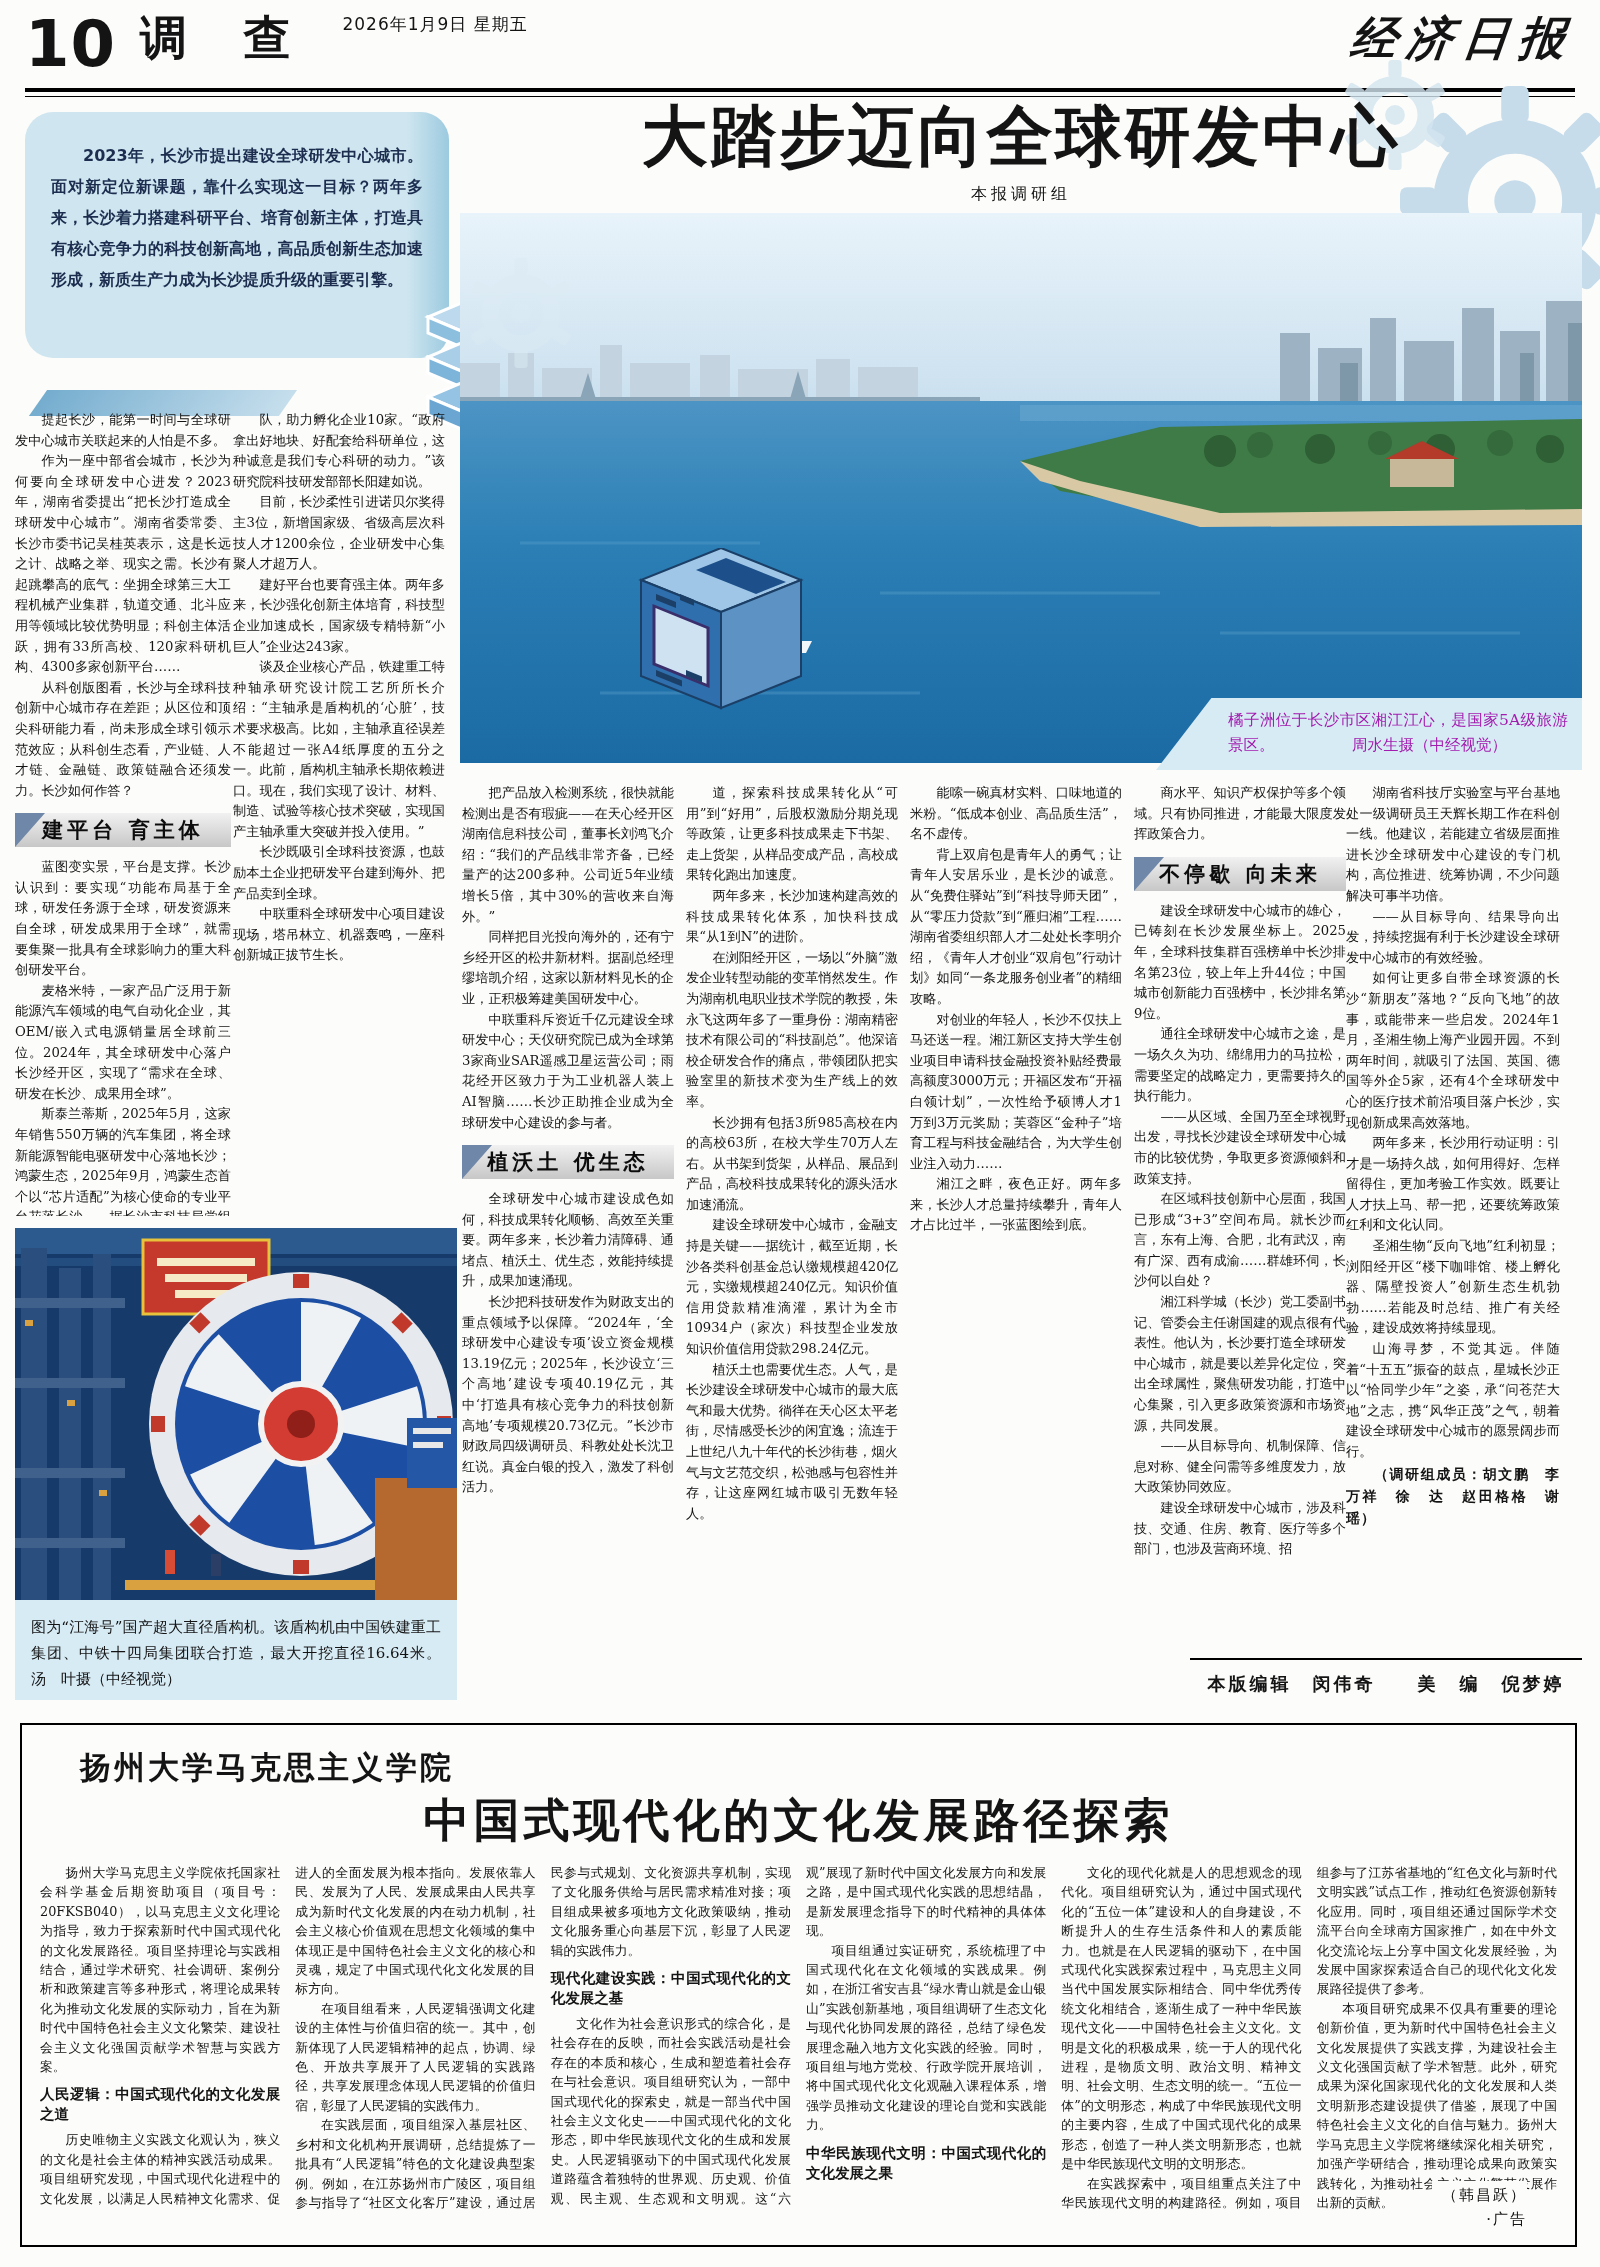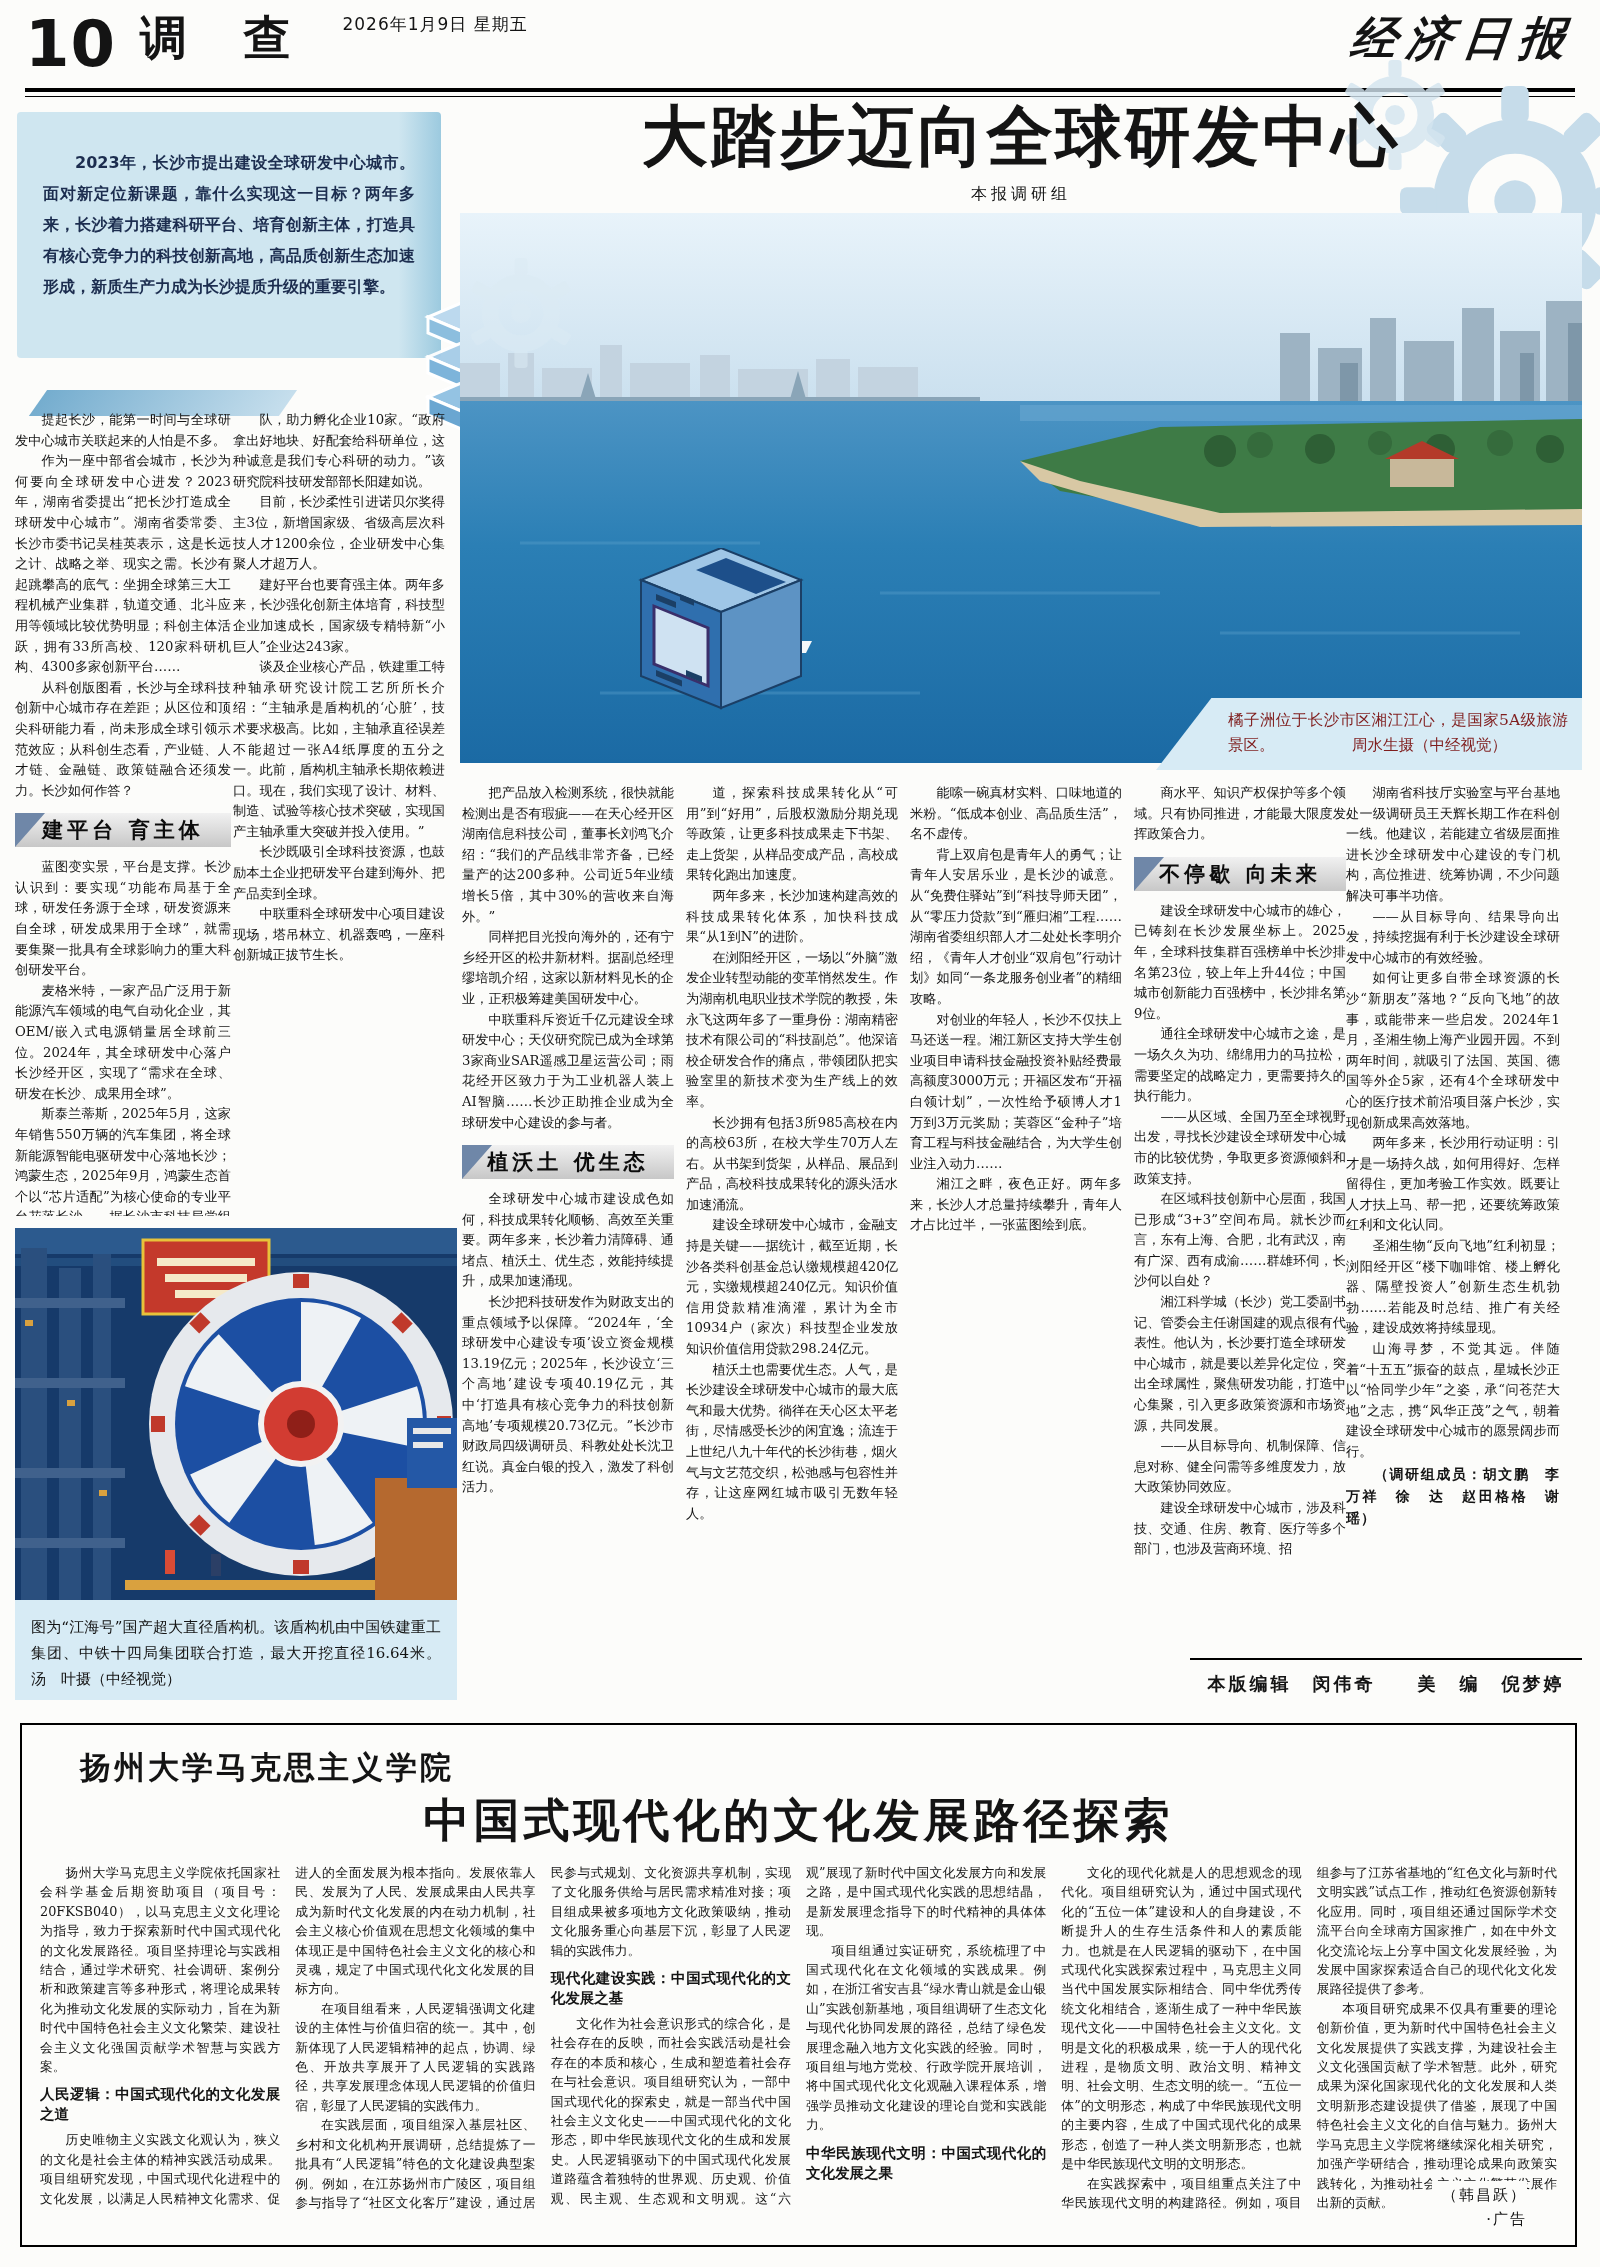--- a/index.html
+++ b/index.html
@@ -6,35 +6,35 @@
   #page{position:relative;width:1600px;height:2267px;background:#fcfcfa;margin:0 auto;overflow:hidden;
         font-family:"DejaVu Serif",serif;color:#141414;}
   
   #masthead{position:absolute;left:25px;top:12px;right:25px;height:70px;display:flex;align-items:flex-start;}
   .mh-num{font:900 64px/64px "DejaVu Sans",sans-serif;letter-spacing:1px;}
   .mh-section{font:900 47px/52px "DejaVu Sans",sans-serif;letter-spacing:20px;margin-left:24px;}
   .mh-date{font:400 17px/24px "DejaVu Sans",sans-serif;margin-left:32px;margin-bottom:2px;letter-spacing:1px;}
   .mh-paper{margin-left:auto;font:700 46px/52px "DejaVu Serif",serif;font-style:italic;letter-spacing:10px;transform:skewX(-6deg);}
   #mh-rule{position:absolute;left:25px;right:25px;top:88px;height:4px;border-top:4px solid #000;border-bottom:1px solid #000;}
   
-  #intro-box{position:absolute;left:17px;top:112px;width:424px;height:246px;border-radius:4px;
+  #intro-box{position:absolute;left:25px;top:112px;width:424px;height:246px;border-radius:28px;
      background:linear-gradient(90deg,#cfe6f0 0%,#cfe6f0 90%,#9ccadf 100%);
-     padding:35px 26px 10px 26px;box-sizing:border-box;}
+     padding:28px 26px 10px 26px;box-sizing:border-box;}
   #intro-box p{margin:0;text-indent:2em;font:700 16px/31px "DejaVu Sans",sans-serif;color:#1c2d4f;text-align:justify;}
   #intro-ribbon{position:absolute;left:38px;top:390px;width:250px;height:26px;
      background:linear-gradient(90deg,#5d9fc7,#bcd9ea);transform:skewX(-35deg);opacity:.85;}
   #main-headline{position:absolute;left:460px;top:98px;width:1122px;text-align:center;
      font:900 66px/78px "DejaVu Sans",sans-serif;letter-spacing:3px;}
   #main-byline{position:absolute;left:460px;top:182px;width:1122px;text-align:center;
      font:400 16px/24px "DejaVu Serif",serif;letter-spacing:4px;}
   
   #river-photo{position:absolute;left:460px;top:213px;width:1122px;height:550px;overflow:hidden;}
   #photo-caption{position:absolute;left:1156px;top:698px;width:426px;height:72px;background:#d7ebf5;
      clip-path:polygon(13% 0,100% 0,100% 100%,0 100%);padding:10px 14px 0 72px;box-sizing:border-box;}
-  #photo-caption p{margin:0;font:400 15.5px/25px "DejaVu Serif",serif;text-align:justify;color:#7f1d1d;}
+  #photo-caption p{margin:0;font:400 15.5px/25px "DejaVu Serif",serif;text-align:justify;color:#a21caf;}
   
   .gear{position:absolute;}
   #layer-stack{position:absolute;left:408px;top:262px;width:300px;height:230px;}
   #cube-graphic{position:absolute;left:636px;top:548px;width:170px;height:165px;}
   
   .col{position:absolute;overflow:hidden;text-align:justify;}
   .col p{margin:0;text-indent:2em;font:400 13.2px/20.6px "DejaVu Serif",serif;}
   .col p.credit{font:700 14px/22px "DejaVu Serif",serif;text-indent:2em;letter-spacing:1px;}
   .secbar{height:34px;margin:12px 0 10px 0;background:linear-gradient(180deg,#f1f1f1,#c7c7c7);
      position:relative;text-align:center;}

